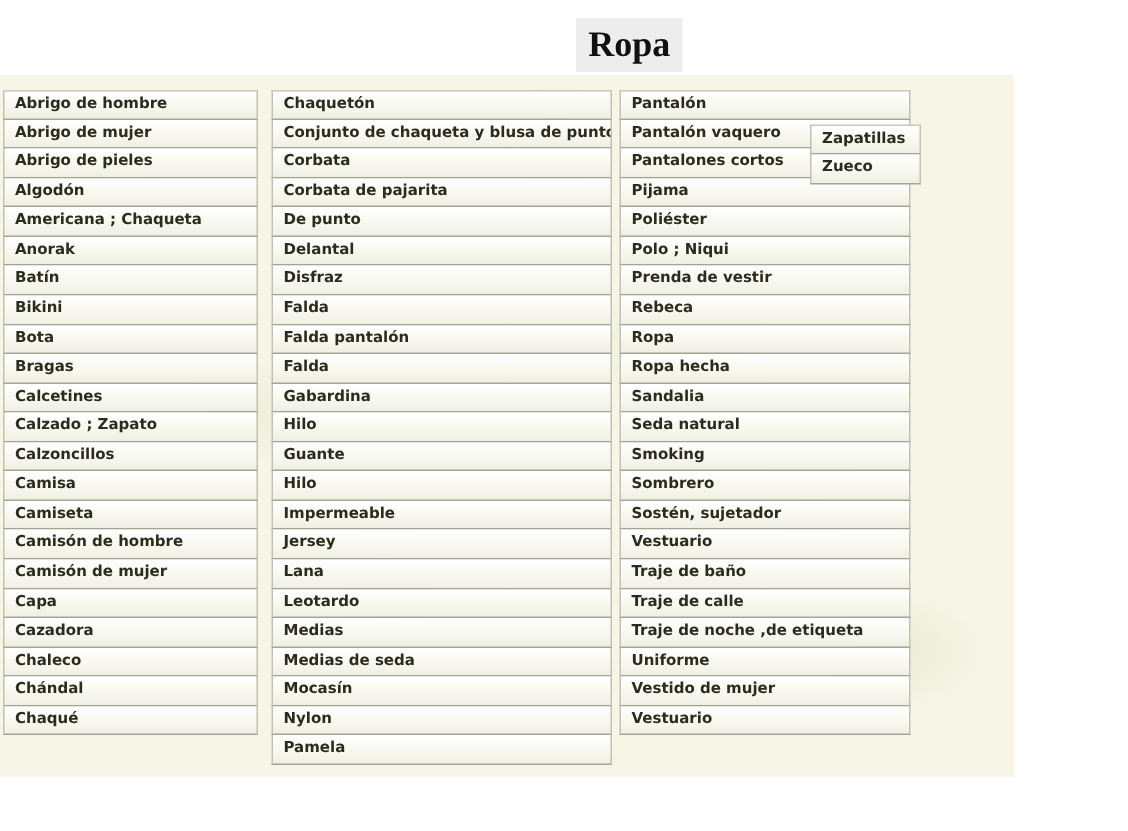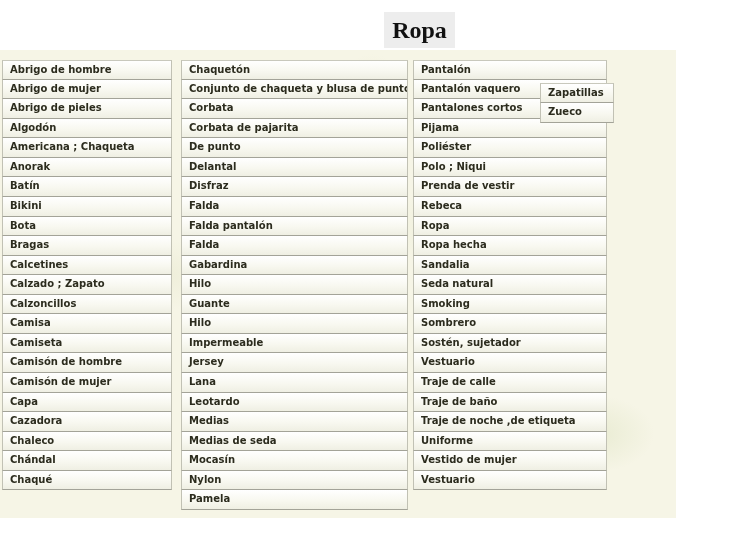--- a/index.html
+++ b/index.html
@@ -140,22 +140,22 @@
       <div class="cell">Prenda de vestir</div>
       <div class="cell">Rebeca</div>
       <div class="cell">Ropa</div>
       <div class="cell">Ropa hecha</div>
       <div class="cell">Sandalia</div>
       <div class="cell">Seda natural</div>
       <div class="cell">Smoking</div>
       <div class="cell">Sombrero</div>
       <div class="cell">Sostén, sujetador</div>
       <div class="cell">Vestuario</div>
+      <div class="cell">Traje de baño</div>
       <div class="cell">Traje de calle</div>
-      <div class="cell">Traje de baño</div>
       <div class="cell">Traje de noche ,de etiqueta</div>
       <div class="cell">Uniforme</div>
       <div class="cell">Vestido de mujer</div>
       <div class="cell">Vestuario</div>
     </div>
   <div class="col col-4">
       <div class="cell">Zapatillas</div>
       <div class="cell">Zueco</div>
     </div>
 </div>

